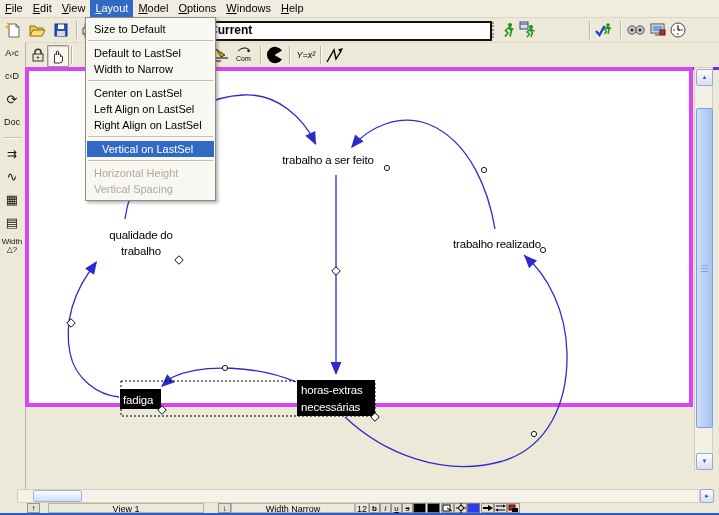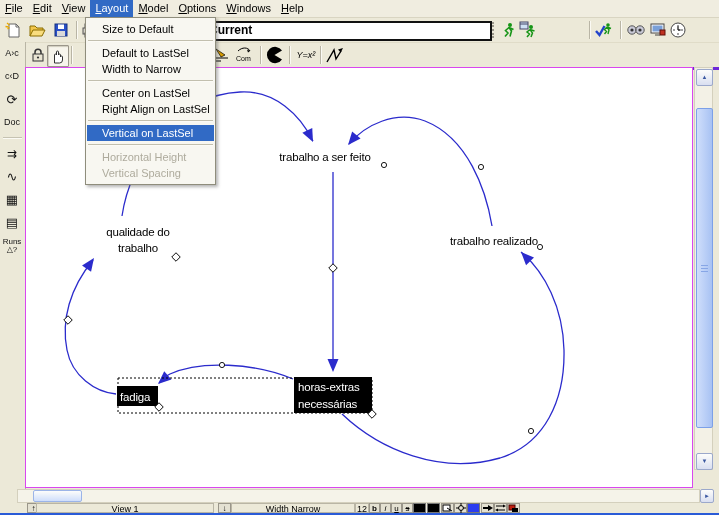--- a/index.html
+++ b/index.html
@@ -27,21 +27,21 @@
     background:#fff;border:2px solid #111;font-size:12px;font-weight:bold;
     padding:1px 0 2px 4px;line-height:13px;color:#000;
   }
   .glyphbtn{font-size:10px;color:#000;line-height:20px;text-align:center;}
   
   .sidebar{position:absolute;left:0;top:42px;width:25px;height:447px;background:#ece9d8;border-right:1px solid #b9b5a5;}
   .side-tool{width:24px;height:23px;display:flex;align-items:center;justify-content:center;font-size:9px;color:#111;text-align:center;line-height:1;}
   .side-tool .g2{font-size:8px;white-space:pre-line;}
   .side-sep{height:1px;background:#c6c3b2;margin:3px 3px;border-bottom:1px solid #fbfaf4;}
   
-  .canvas{position:absolute;left:25px;top:67px;width:668px;height:421px;background:#fff;border:1px solid #d946ef;box-sizing:border-box;}
+  .canvas{position:absolute;left:25px;top:67px;width:668px;height:340px;background:#fff;border:4px solid #d946ef;box-sizing:border-box;}
   .canvas svg{position:absolute;left:0;top:0;}
   
   .vscroll{position:absolute;left:694px;top:67px;width:19px;height:403px;background:#f3f1e6;border:1px solid #d4d0bd;box-sizing:border-box;}
   .sbtn{position:absolute;left:1px;width:15px;height:15px;background:linear-gradient(#fdfdfb,#d9dff1);border:1px solid #9ba8cb;border-radius:2px;
         color:#3a57a0;font-size:6px;text-align:center;line-height:15px;}
   .vthumb{position:absolute;left:1px;top:40px;width:15px;height:318px;background:linear-gradient(90deg,#cfdefb,#a8c2f3);border:1px solid #7ca0e8;border-radius:2px;}
   .vthumb .grip{position:absolute;left:4px;top:50%;width:7px;height:1px;background:#87a6e6;box-shadow:0 3px 0 #87a6e6,0 -3px 0 #87a6e6;}
   .hscroll{position:absolute;left:0;top:489px;width:719px;height:14px;background:#ece9d8;}
   .hs-track{position:absolute;left:17px;top:0;width:683px;height:14px;background:#f5f3e9;border:1px solid #d4d0bd;box-sizing:border-box;}
   .hbtn{position:absolute;top:0px;width:14px;height:14px;background:linear-gradient(#fdfdfb,#d9dff1);border:1px solid #9ba8cb;border-radius:2px;box-sizing:border-box;
@@ -54,21 +54,21 @@
   .swatch{position:absolute;top:0;height:10px;width:13px;border:1px solid #777;box-sizing:border-box;}
   .micoicon{position:absolute;top:0;height:10px;width:13px;border:1px solid #9a968a;box-sizing:border-box;background:#e4e1d2;display:flex;align-items:center;justify-content:center;}
   .taskbar-edge{position:absolute;left:0;top:513px;width:719px;height:2px;background:#2a5bd7;}
   
   .menu-popup{
     position:absolute;left:85px;top:17px;width:129px;z-index:60;
     background:#f8f7f1;border:1px solid #8f8d7c;
     box-shadow:2px 2px 3px rgba(90,90,90,.45);
     padding:3px 0;font-size:11px;
   }
-  .menu-row{height:16px;line-height:16px;padding-left:16px;color:#000;cursor:default;}
+  .menu-row{height:16px;line-height:16px;padding-left:8px;color:#000;cursor:default;}
   .menu-row.selected{background:#316ac5;color:#fff;margin:0 1px;padding-left:15px;}
   .menu-row.disabled{color:#aeab9d;}
   .menu-sep{height:1px;background:#c2bfae;border-bottom:1px solid #fcfbf6;margin:3px 2px;}
 </style>
 </head>
 <body>
 
 <div class="app">
 
   <div class="menubar">
@@ -225,21 +225,21 @@
     <div class="side-tool">
         <span style="font-size:13px">∿</span>
       </div>
     <div class="side-tool">
         <span style="font-size:13px">▦</span>
       </div>
     <div class="side-tool">
         <span style="font-size:13px">▤</span>
       </div>
     <div class="side-tool">
-        <span class="g2">Runs
+        <span class="g2">Width
 △?</span>
       </div>
   </div>
 
   <div class="canvas">
     <svg width="666" height="419" viewBox="26 68 666 419" font-family="Liberation Sans" font-size="11.5" style="letter-spacing:-0.2px">
 
       <g stroke="#2b2bcc" stroke-width="1.3" fill="none">
         <path d="M122 216 C130 160 175 95 240 92 C275 90 300 115 313 141"></path>
         <path d="M492 226 C486 190 468 138 425 121 C395 110 365 125 349 144"></path>
@@ -308,21 +308,21 @@
 
   <div class="hscroll">
     <div class="hbtn" style="left:17px"><span>◄</span></div>
     <div class="hs-track"></div>
     <div class="hthumb"></div>
     <div class="hbtn" style="left:700px"><span>►</span></div>
   </div>
 
   <div class="statusbar">
     <div class="sbtn2" style="left:27px;width:13px"><span>↑</span></div>
-    <div class="sfield" style="left:36px;width:178px">View 1</div>
+    <div class="sfield" style="left:48px;width:156px">View 1</div>
     <div class="sbtn2" style="left:218px;width:13px"><span>↓</span></div>
     <div class="sfield" style="left:231px;width:124px">Width Narrow</div>
     <div class="sfield" style="left:355px;width:14px">12</div>
     <div class="sbtn2" style="left:369px;font-weight:bold">b</div>
     <div class="sbtn2" style="left:380px;font-style:italic">i</div>
     <div class="sbtn2" style="left:391px;text-decoration:underline">u</div>
     <div class="sbtn2" style="left:402px;text-decoration:line-through">s</div>
     <div class="swatch" style="left:413px;background:#000"></div>
     <div class="swatch" style="left:427px;background:#000"></div>
     <div class="micoicon" style="left:441px">
@@ -360,20 +360,21 @@
 
   <div class="taskbar-edge"></div>
 
   <div class="menu-popup">
     <div class="menu-row">Size to Default</div>
     <div class="menu-sep"></div>
     <div class="menu-row">Default to LastSel</div>
     <div class="menu-row">Width to Narrow</div>
     <div class="menu-sep"></div>
     <div class="menu-row">Center on LastSel</div>
+    <div class="menu-row">Left Align on LastSel</div>
     <div class="menu-row">Right Align on LastSel</div>
     <div class="menu-sep"></div>
     <div class="menu-row selected">Vertical on LastSel</div>
     <div class="menu-sep"></div>
     <div class="menu-row disabled">Horizontal Height</div>
     <div class="menu-row disabled">Vertical Spacing</div>
   </div>
 
 </div>
 

